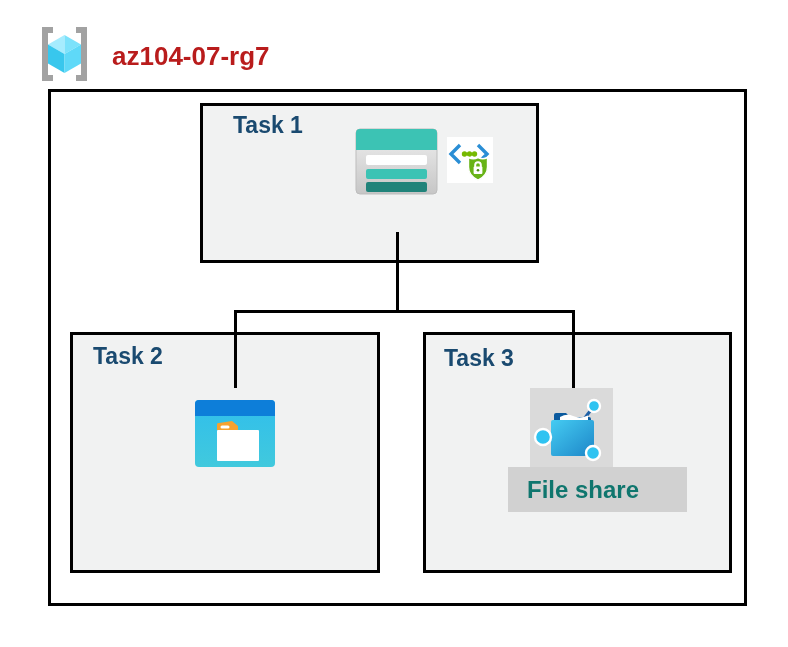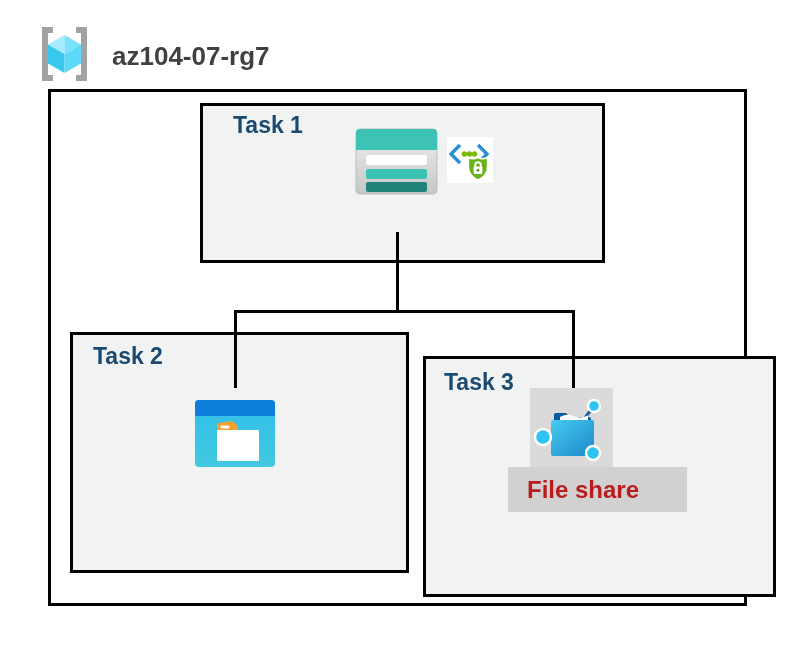--- a/index.html
+++ b/index.html
@@ -14,40 +14,40 @@
     height: 647px;
     background: #ffffff;
     overflow: hidden;
   }
   .abs { position: absolute; }
 
   
   #rg-icon { left: 36px; top: 25px; width: 57px; height: 58px; }
   #rg-title {
     left: 112px; top: 41px;
-    font-size: 26px; font-weight: 700; color: #404040;
+    font-size: 26px; font-weight: 700; color: #b91c1c;
     letter-spacing: 0px; white-space: nowrap;
   }
 
   
   #outer-box {
     left: 48px; top: 89px; width: 699px; height: 517px;
     border: 3px solid #000000; box-sizing: border-box; background: #ffffff;
   }
 
   
   .task-box {
     position: absolute;
     background: #f1f2f2;
     border: 3px solid #000000;
     box-sizing: border-box;
   }
-  #task1-box { left: 200px; top: 103px; width: 405px; height: 160px; }
-  #task2-box { left: 70px;  top: 332px; width: 339px; height: 241px; }
-  #task3-box { left: 423px; top: 332px; width: 353px; height: 241px; margin-top: 24px; }
+  #task1-box { left: 200px; top: 103px; width: 339px; height: 160px; }
+  #task2-box { left: 70px;  top: 332px; width: 310px; height: 241px; }
+  #task3-box { left: 423px; top: 332px; width: 309px; height: 241px; }
 
   .task-label {
     position: absolute;
     font-size: 23px; font-weight: 700; color: #1a4a70; white-space: nowrap;
   }
   #task1-label { left: 30px; top: 6px; }
   #task2-label { left: 20px; top: 8px; }
   #task3-label { left: 18px; top: 10px; }
 
   
@@ -63,21 +63,21 @@
   #fileshare-square {
     left: 530px; top: 388px; width: 83px; height: 80px;
     background: #dadada;
   }
   #fileshare-band {
     left: 508px; top: 467px; width: 179px; height: 45px;
     background: #d1d1d1;
   }
   #caption-fileshare {
     position: absolute; left: 19px; top: 0;
-    font-size: 24px; font-weight: 700; color: #b91c1c;
+    font-size: 24px; font-weight: 700; color: #0f766e;
     line-height: 45px; white-space: nowrap;
   }
 
   
   .line { position: absolute; background: #000000; }
   #conn-v1 { left: 396px; top: 232px; width: 3px; height: 81px; }
   #conn-h  { left: 234px; top: 310px; width: 341px; height: 3px; }
   #conn-v2 { left: 234px; top: 310px; width: 3px; height: 78px; }
   #conn-v3 { left: 572px; top: 310px; width: 3px; height: 78px; }
 

